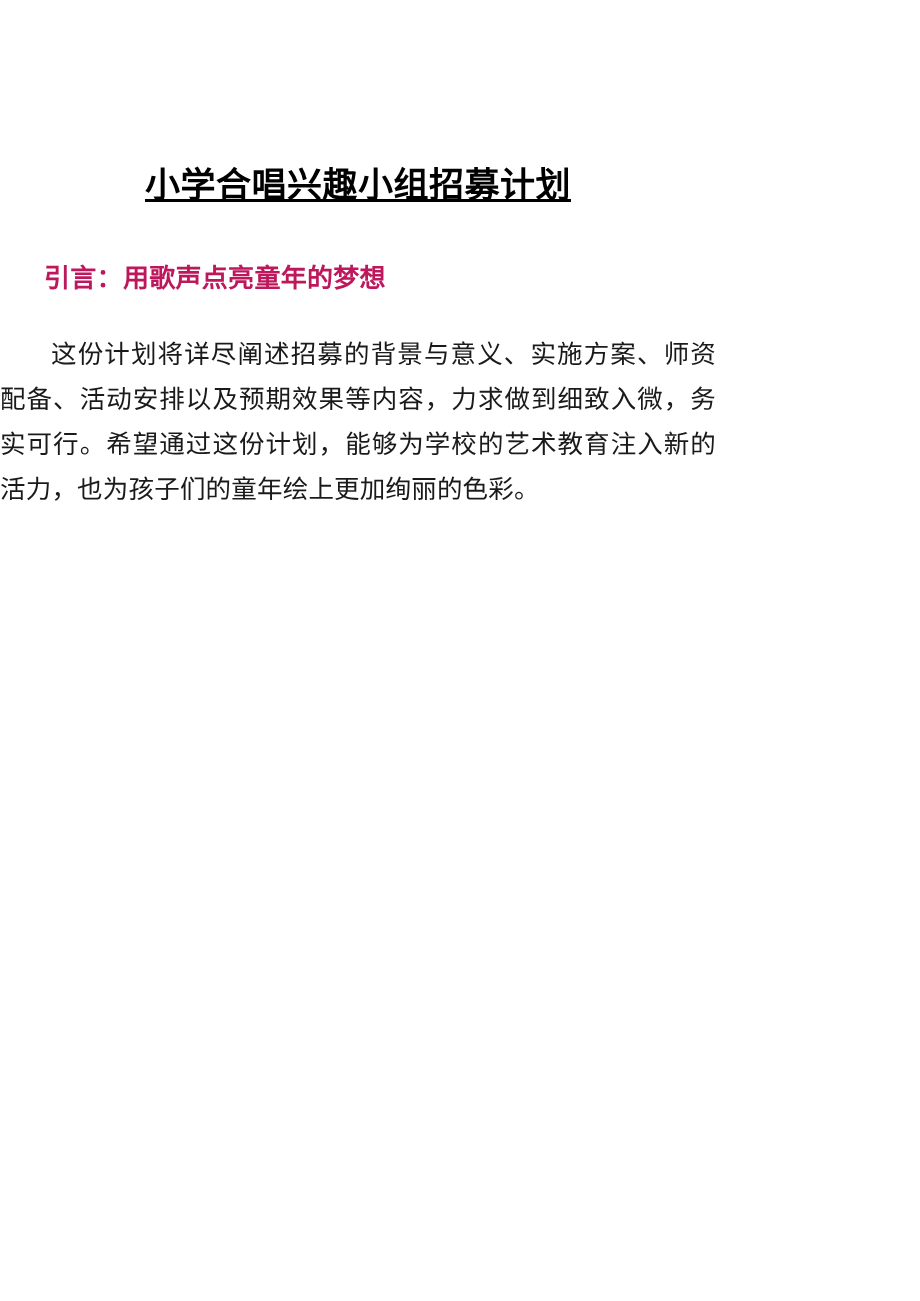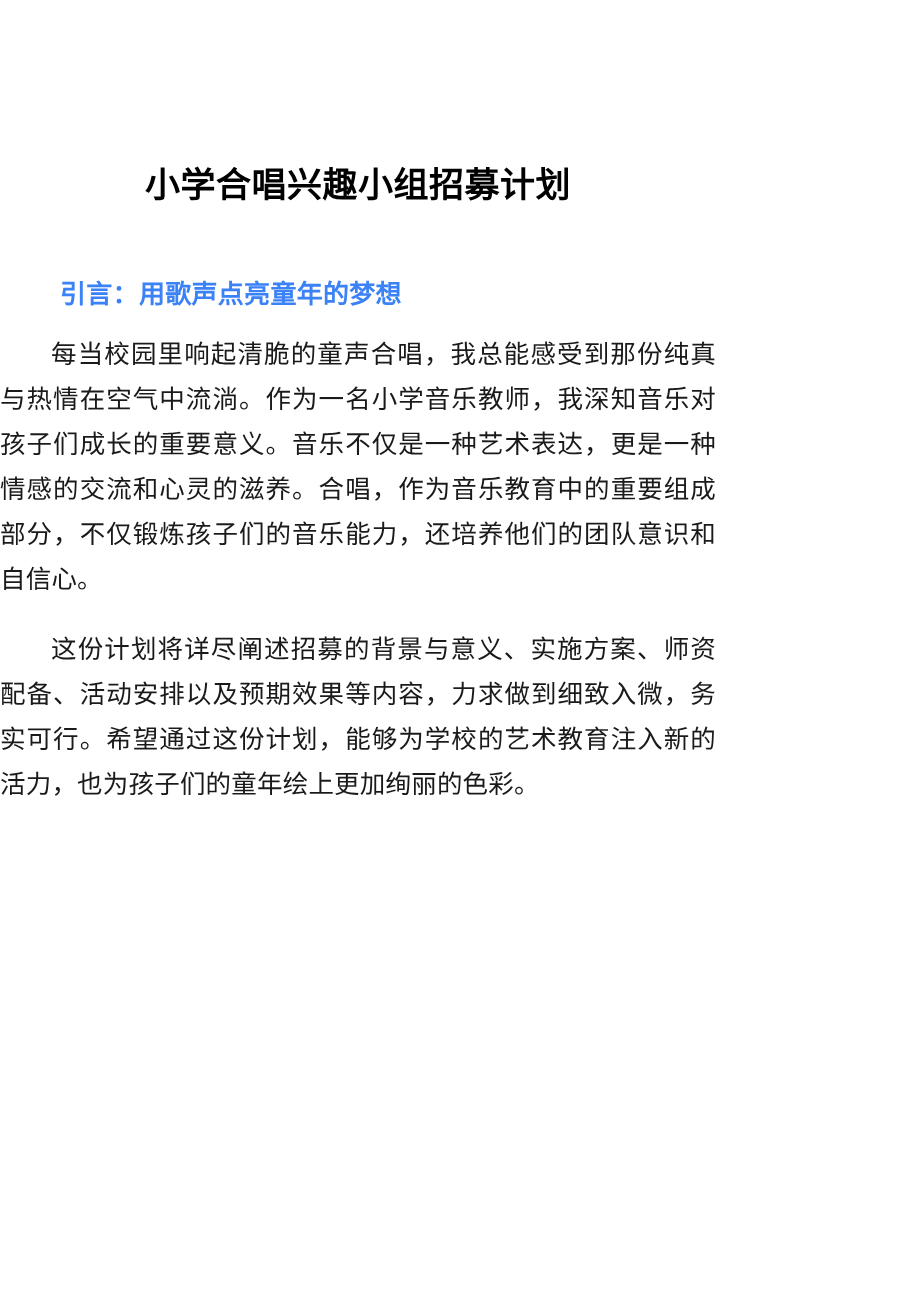--- a/index.html
+++ b/index.html
@@ -31,34 +31,35 @@
     line-height: 44px;
     letter-spacing: 0.5px;
     text-align: center;
     margin: 0;
     padding: 0;
     position: absolute;
     left: 0;
     top: 163px;
     width: 716px;
     color: #000000;
+    text-decoration: underline;
   }
 
   .section-heading {
     font-family: "Liberation Sans", "DejaVu Sans", sans-serif;
     font-weight: bold;
     font-size: 26px;
     line-height: 34px;
     letter-spacing: 0.3px;
-    margin: 16px;
+    margin: 0;
     padding: 0;
     position: absolute;
     left: 44px;
     top: 261px;
-    color: #3b82f6;
+    color: #be185d;
     white-space: nowrap;
   }
 
   .body-block {
     position: absolute;
     left: 0;
     top: 332px;
     width: 716px;
   }
 
@@ -83,17 +84,16 @@
 </head>
 <body>
 
 <div class="page">
 
   <h1 class="doc-title">小学合唱兴趣小组招募计划</h1>
 
   <h2 class="section-heading">引言：用歌声点亮童年的梦想</h2>
 
   <div class="body-block">
-    <p class="para">每当校园里响起清脆的童声合唱，我总能感受到那份纯真与热情在空气中流淌。作为一名小学音乐教师，我深知音乐对孩子们成长的重要意义。音乐不仅是一种艺术表达，更是一种情感的交流和心灵的滋养。合唱，作为音乐教育中的重要组成部分，不仅锻炼孩子们的音乐能力，还培养他们的团队意识和自信心。</p>
     <p class="para">这份计划将详尽阐述招募的背景与意义、实施方案、师资配备、活动安排以及预期效果等内容，力求做到细致入微，务实可行。希望通过这份计划，能够为学校的艺术教育注入新的活力，也为孩子们的童年绘上更加绚丽的色彩。</p>
   </div>
 
 </div>
 
 </body></html>

